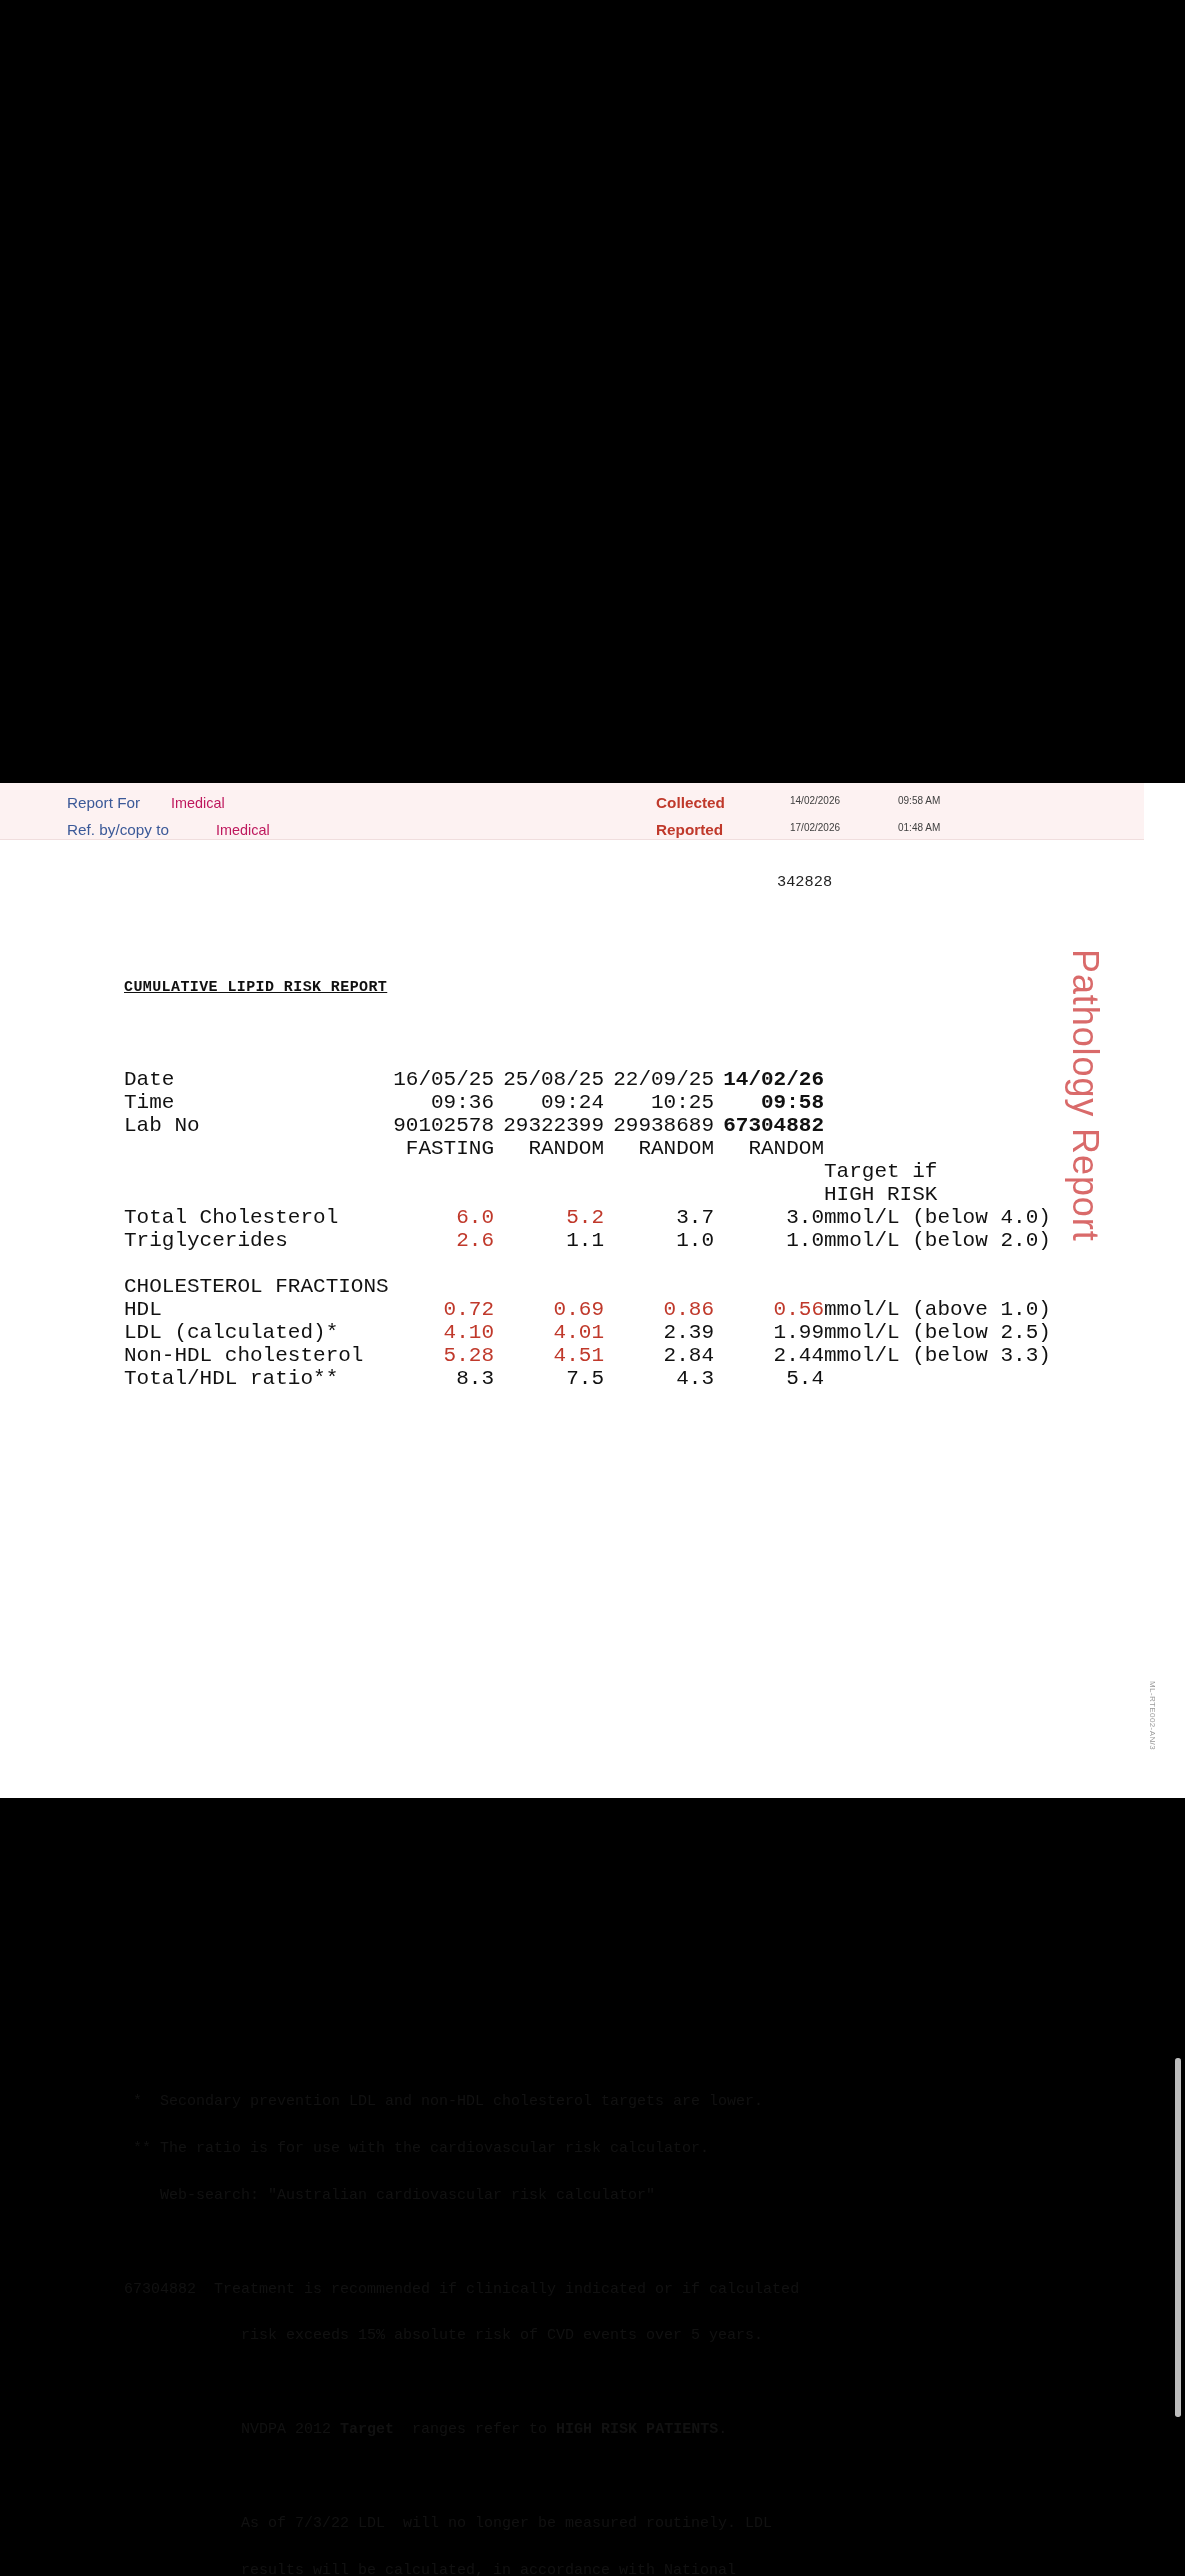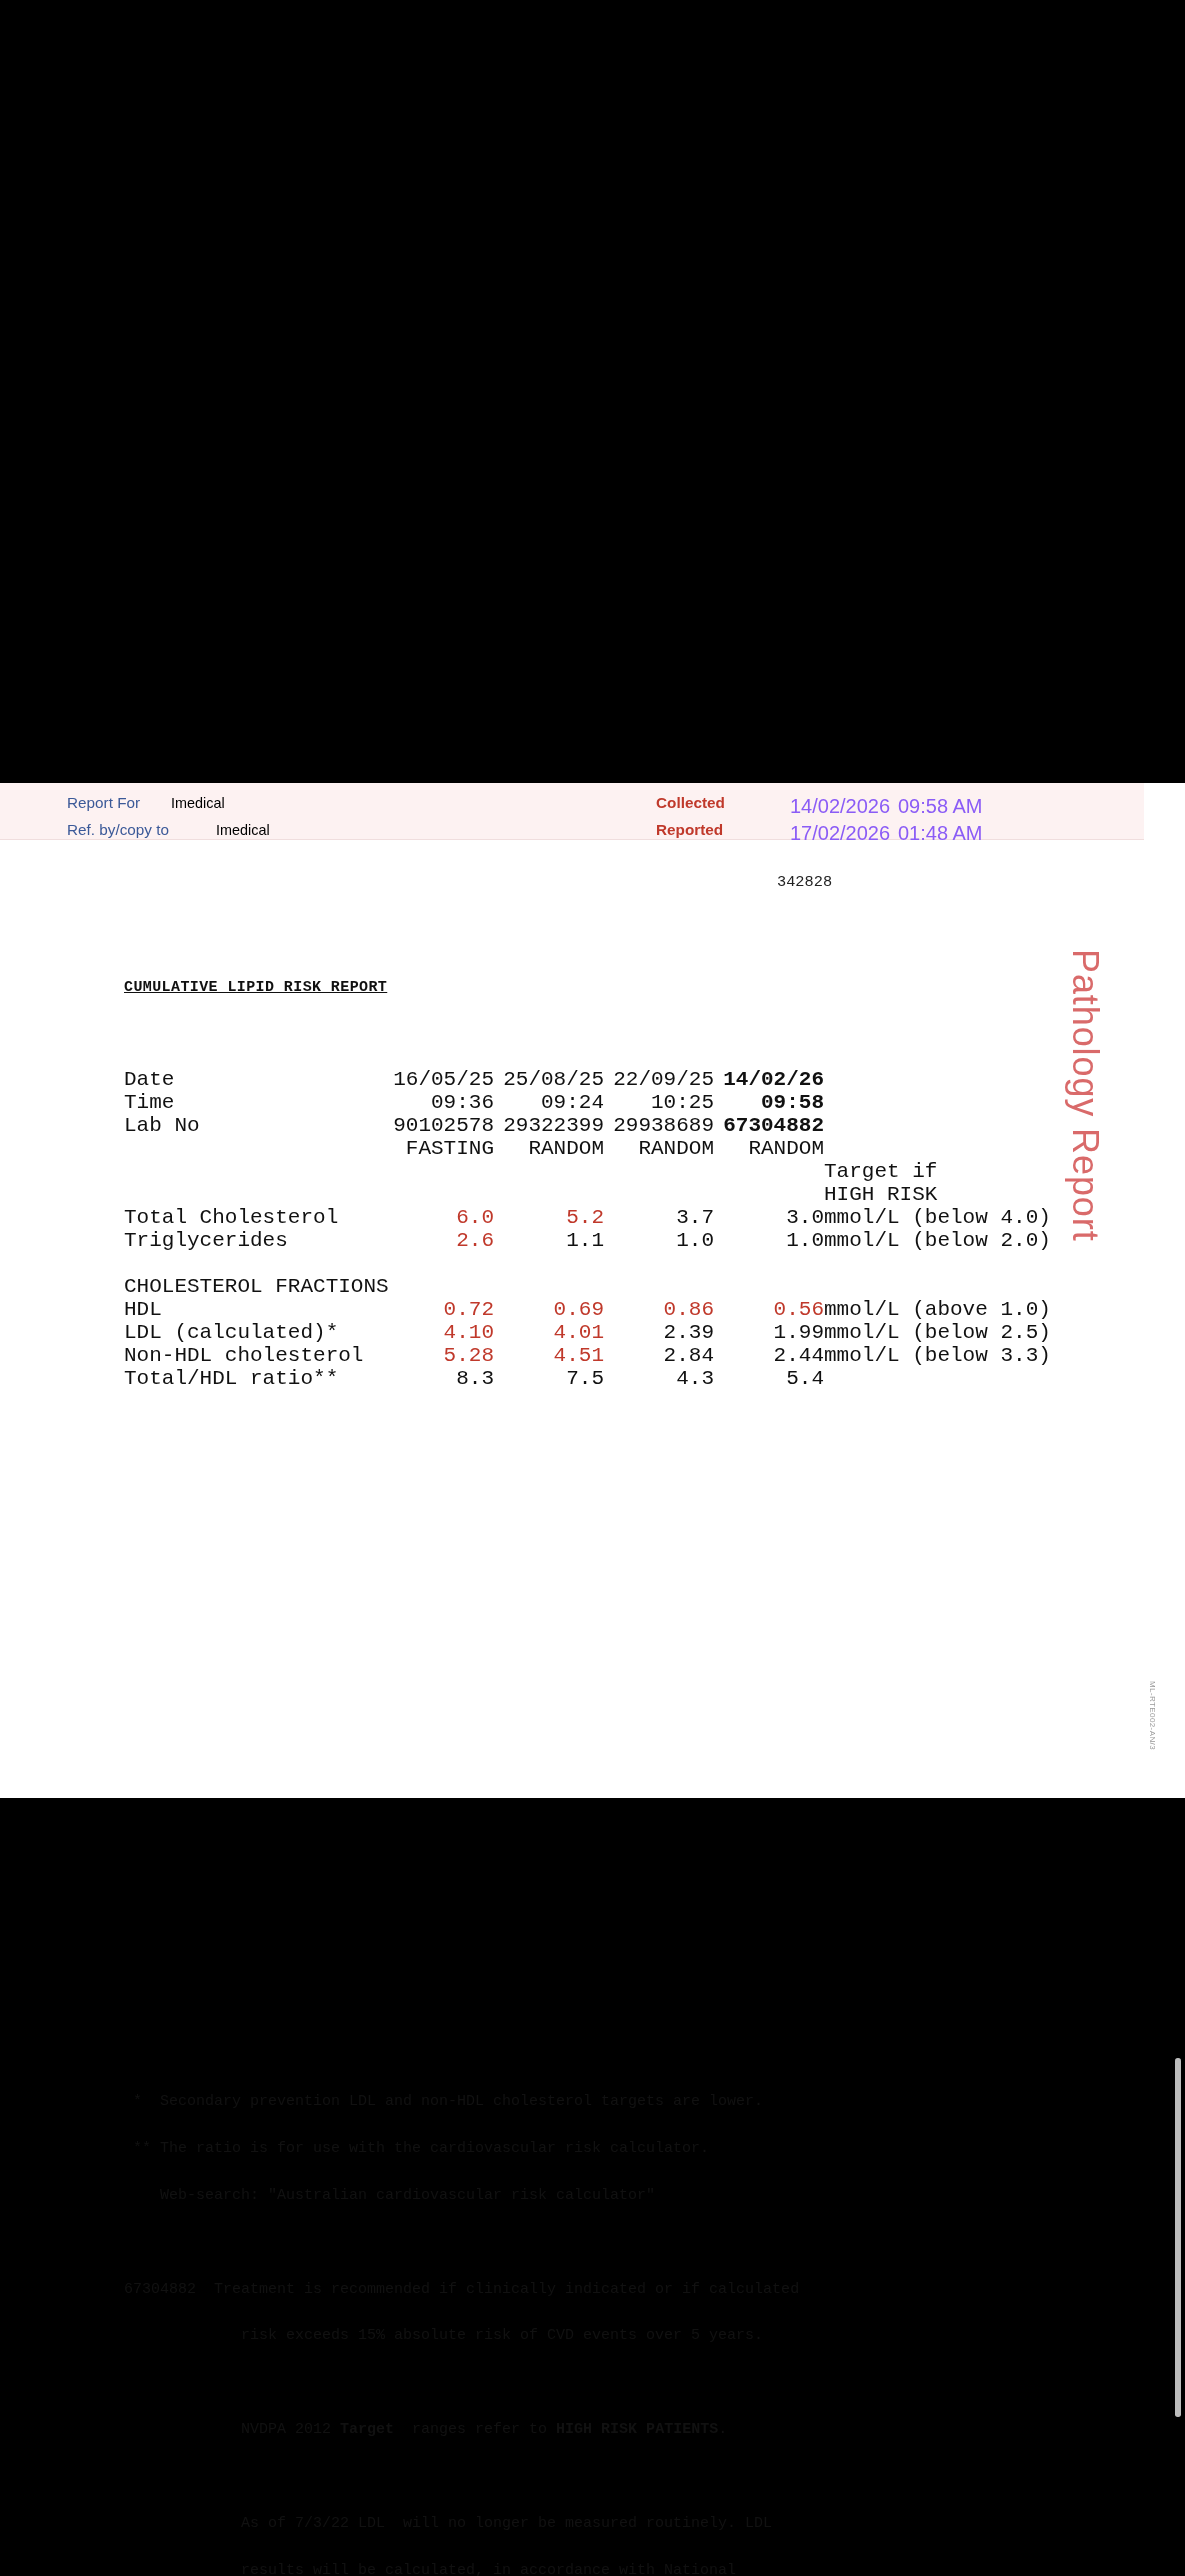--- a/index.html
+++ b/index.html
@@ -33,33 +33,33 @@
     border-bottom: 0.9px solid #f0dede;
   }
   .hdr-label {
     position: absolute;
     color: #3b5998;
     font-size: 15.3px;
     font-family: "Liberation Sans", sans-serif;
   }
   .hdr-val {
     position: absolute;
-    color: #000000;
+    color: #be185d;
     font-size: 14.4px;
   }
   .hdr-red {
     position: absolute;
     color: #c0392b;
     font-weight: bold;
     font-size: 15.3px;
   }
   .hdr-acc {
     position: absolute;
-    color: #8b5cf6;
-    font-size: 20px;
+    color: #404040;
+    font-size: 10px;
   }
   .accession {
     position: absolute;
     left: 777px;
     top: 90px;
     font-size: 15.3px;
     color: #222;
     font-family: "Liberation Mono", monospace;
   }
   

